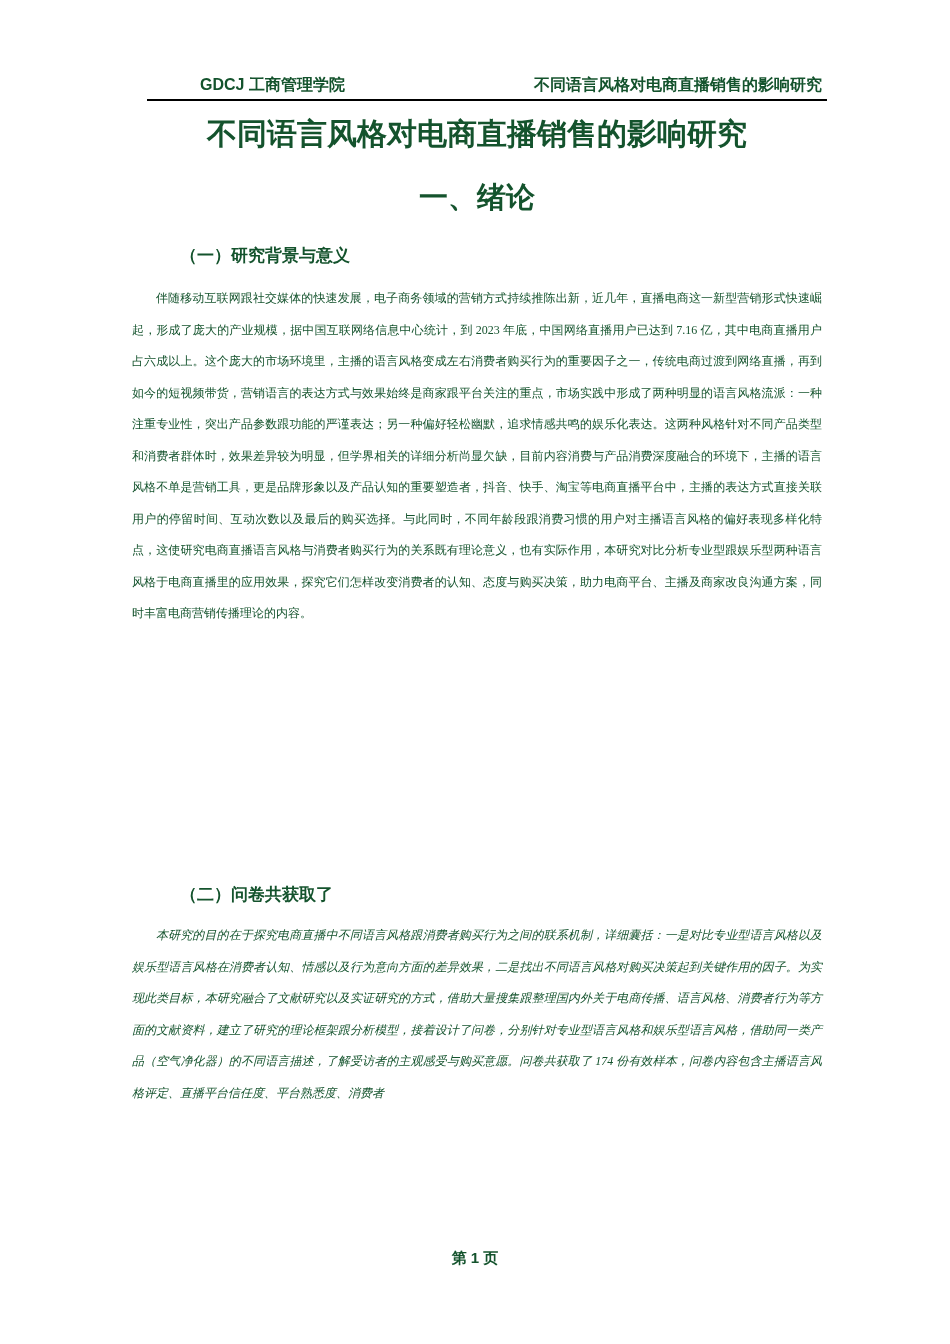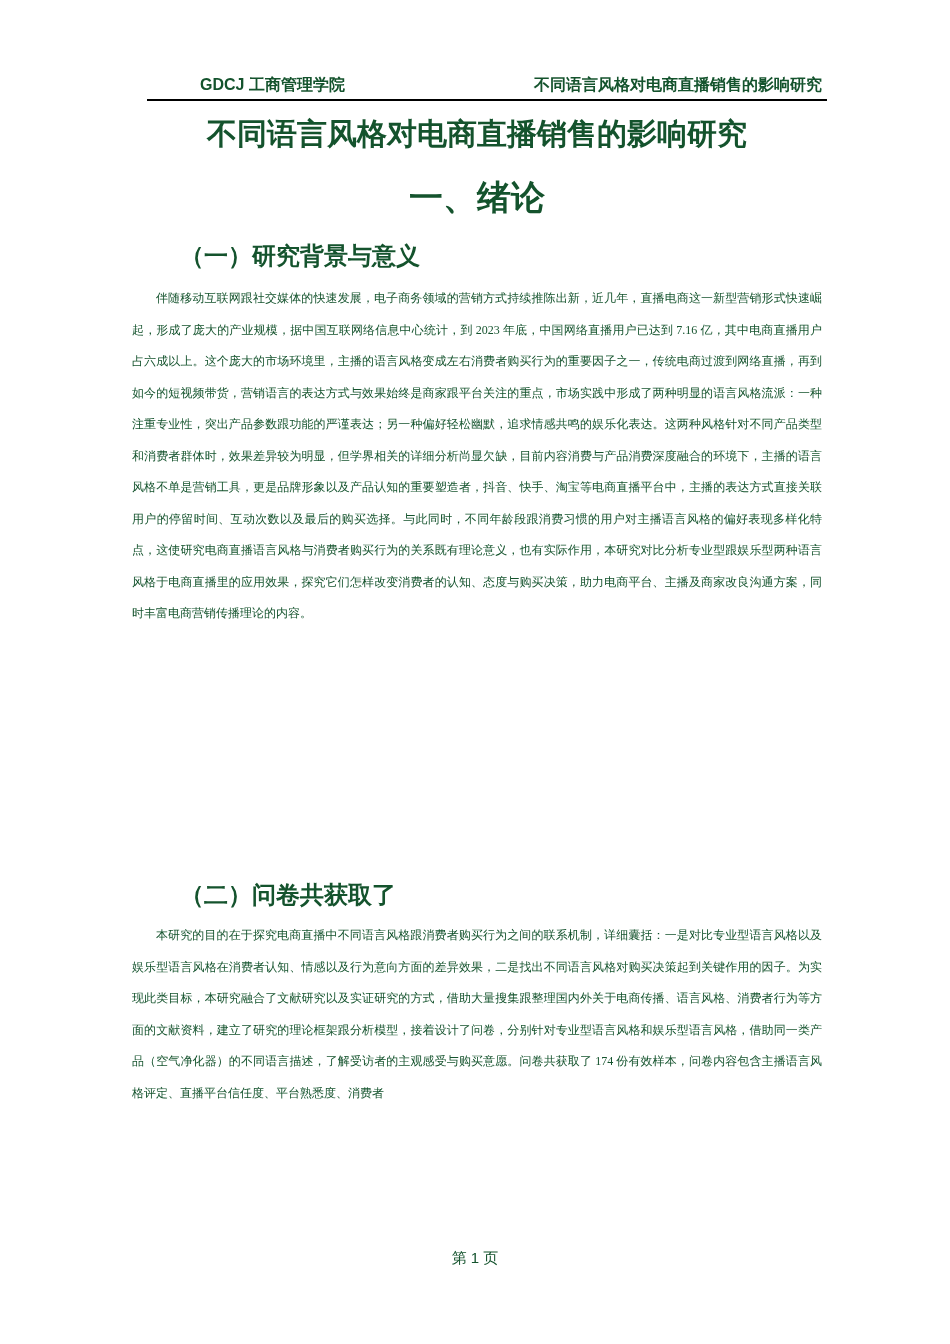--- a/index.html
+++ b/index.html
@@ -56,64 +56,64 @@
     letter-spacing: 0px;
   }
   .chapter-heading {
     position: absolute;
     top: 181px;
     left: 132px;
     width: 690px;
     text-align: center;
     font-family: "Liberation Sans", sans-serif;
     font-weight: 700;
-    font-size: 34px;
+    font-size: 29px;
     line-height: 32px;
   }
 
   
   .section-heading {
     position: absolute;
     left: 132px;
     width: 690px;
     padding-left: 48px;
     box-sizing: border-box;
     font-family: "Liberation Sans", sans-serif;
     font-weight: 700;
-    font-size: 24px;
+    font-size: 17px;
     line-height: 30px;
     white-space: nowrap;
   }
   .heading-1 { top: 241px; }
   .heading-2 { top: 880px; }
 
   
   .body-para {
     position: absolute;
     left: 132px;
     width: 690px;
     font-family: "Liberation Serif", serif;
     font-size: 12px;
     line-height: 31.5px;
     text-align: justify;
     text-indent: 2em;
     word-break: break-all;
   }
   .para-1 { top: 283px; }
-  .para-2 { top: 920px; }
+  .para-2 { top: 920px; font-style: italic; }
 
   
   .footer {
     position: absolute;
     top: 1248px;
     left: 0;
     width: 950px;
     text-align: center;
     font-family: "Liberation Sans", sans-serif;
-    font-weight: 400;
+    font-weight: 700;
     font-size: 15px;
     line-height: 19px;
   }
 </style>
 </head>
 <body>
 
 <div class="page">
 
   <div class="header-row">

